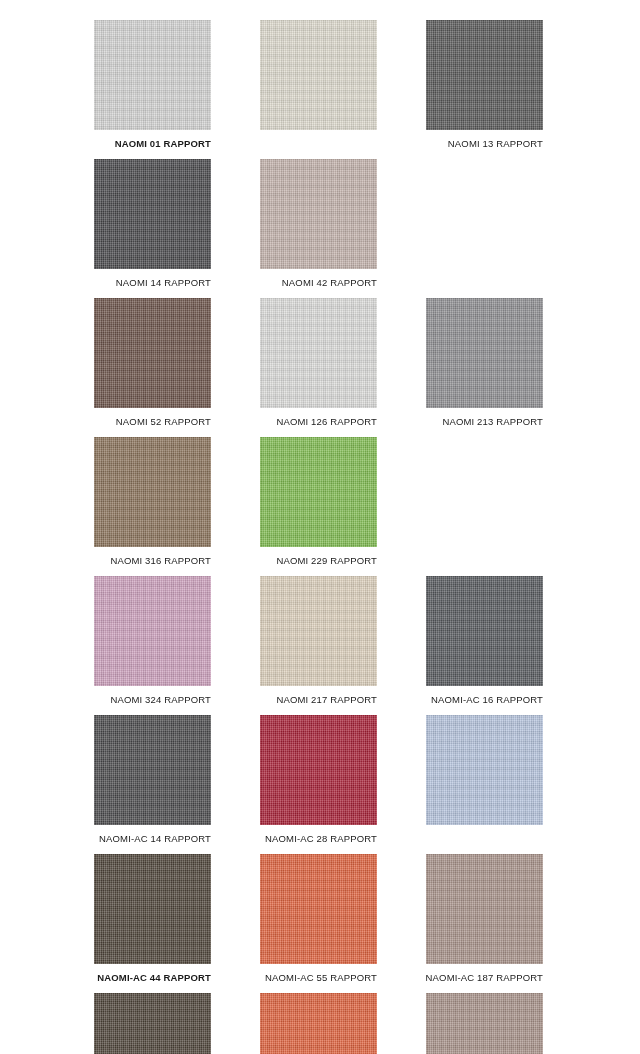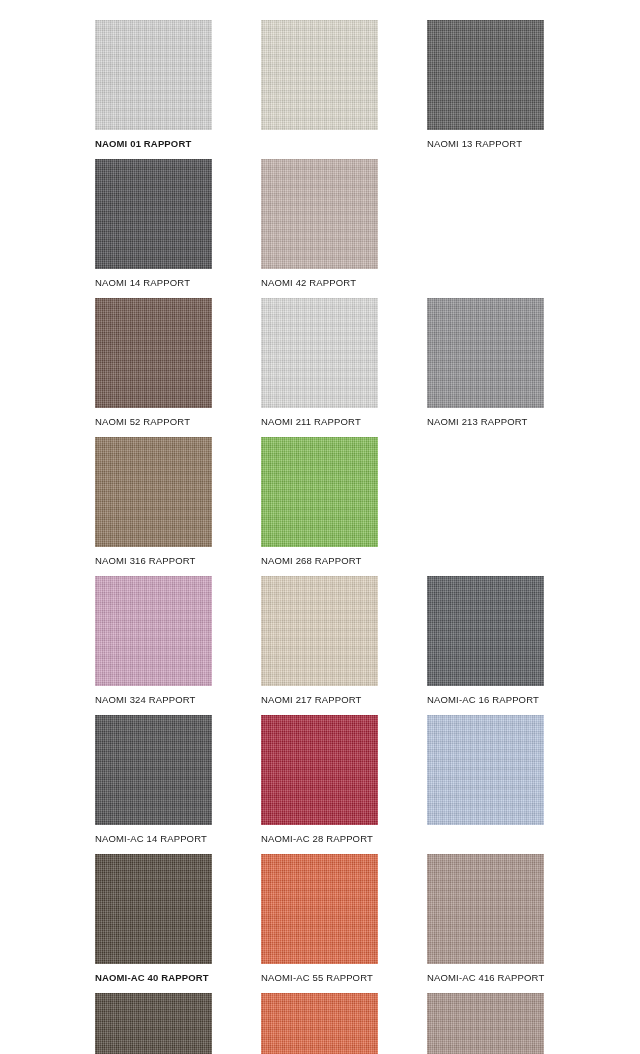--- a/index.html
+++ b/index.html
@@ -24,21 +24,21 @@
     display: flex;
     justify-content: flex-start;
     padding-left: 95px;
   }
 
   .swatch-cell {
     width: 116px;
     margin-right: 50px;
     display: flex;
     flex-direction: column;
-    align-items: flex-start;
+    align-items: flex-end;
   }
   .swatch-cell:last-child { margin-right: 16px; }
 
   .swatch-chip {
     width: 117px;
     height: 110px;
     position: relative;
     overflow: hidden;
   }
 
@@ -124,41 +124,41 @@
       <div class="swatch-cell">
         <div class="swatch-chip" style="background-color: rgb(107, 82, 72);">
           <div class="weave"></div>
         </div>
         <div class="swatch-label">NAOMI 52 RAPPORT</div>
       </div>
       <div class="swatch-cell">
         <div class="swatch-chip" style="background-color: rgb(220, 220, 218);">
           <div class="weave"></div>
         </div>
-        <div class="swatch-label">NAOMI 211 RAPPORT</div>
+        <div class="swatch-label">NAOMI 126 RAPPORT</div>
       </div>
       <div class="swatch-cell">
         <div class="swatch-chip" style="background-color: rgb(141, 141, 145);">
           <div class="weave"></div>
         </div>
         <div class="swatch-label">NAOMI 213 RAPPORT</div>
       </div>
     </div>
     <div class="swatch-row">
       <div class="swatch-cell">
         <div class="swatch-chip" style="background-color: rgb(138, 114, 89);">
           <div class="weave"></div>
         </div>
         <div class="swatch-label">NAOMI 316 RAPPORT</div>
       </div>
       <div class="swatch-cell">
         <div class="swatch-chip" style="background-color: rgb(127, 188, 79);">
           <div class="weave"></div>
         </div>
-        <div class="swatch-label">NAOMI 268 RAPPORT</div>
+        <div class="swatch-label">NAOMI 229 RAPPORT</div>
       </div>
     </div>
     <div class="swatch-row">
       <div class="swatch-cell">
         <div class="swatch-chip" style="background-color: rgb(205, 160, 189);">
           <div class="weave"></div>
         </div>
         <div class="swatch-label">NAOMI 324 RAPPORT</div>
       </div>
       <div class="swatch-cell">
@@ -191,33 +191,33 @@
         <div class="swatch-chip" style="background-color: rgb(181, 196, 222);">
           <div class="weave"></div>
         </div>
       </div>
     </div>
     <div class="swatch-row">
       <div class="swatch-cell">
         <div class="swatch-chip" style="background-color: rgb(77, 67, 56);">
           <div class="weave"></div>
         </div>
-        <div class="swatch-label bold">NAOMI-AC 40 RAPPORT</div>
+        <div class="swatch-label bold">NAOMI-AC 44 RAPPORT</div>
       </div>
       <div class="swatch-cell">
         <div class="swatch-chip" style="background-color: rgb(224, 97, 60);">
           <div class="weave"></div>
         </div>
         <div class="swatch-label">NAOMI-AC 55 RAPPORT</div>
       </div>
       <div class="swatch-cell">
         <div class="swatch-chip" style="background-color: rgb(168, 146, 137);">
           <div class="weave"></div>
         </div>
-        <div class="swatch-label">NAOMI-AC 416 RAPPORT</div>
+        <div class="swatch-label">NAOMI-AC 187 RAPPORT</div>
       </div>
     </div>
     <div class="swatch-row">
       <div class="swatch-cell">
         <div class="swatch-chip" style="background-color: rgb(77, 67, 56);">
           <div class="weave"></div>
         </div>
       </div>
       <div class="swatch-cell">
         <div class="swatch-chip" style="background-color: rgb(224, 97, 60);">

